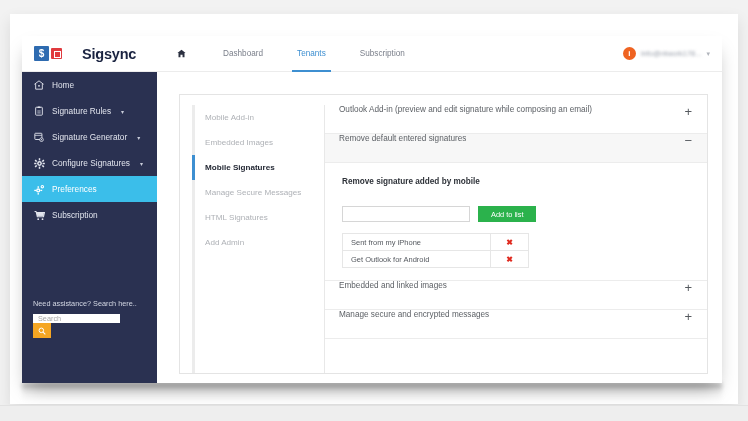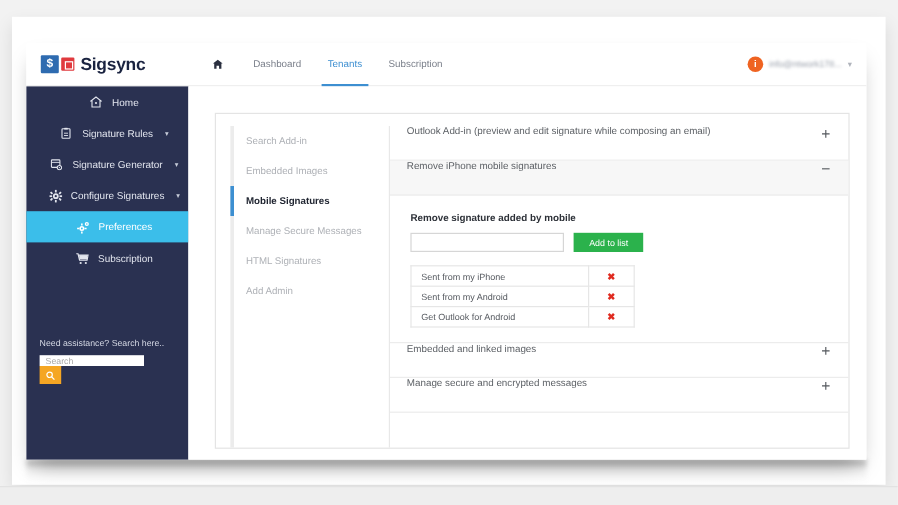--- a/index.html
+++ b/index.html
@@ -37,21 +37,21 @@
   }
 
   
   #topbar {
     position: absolute; left: 0; top: 0; width: 700px; height: 36px;
     background: #ffffff; border-bottom: 1px solid #ececec;
     display: flex; align-items: center;
   }
   .logo-wrap {
     width: 135px; height: 36px; display: flex; align-items: center;
-    padding-left: 12px; gap: 5px;
+    padding-left: 12px; gap: 20px;
   }
   .logo-mark { display: flex; align-items: center; gap: 2px; }
   .logo-tile-blue {
     width: 15px; height: 15px; background: #2e6bb0; position: relative;
     border-radius: 1px;
     display: flex; align-items: center; justify-content: center;
   }
   .logo-tile-blue::after {
     content: "$"; color: #ffffff; font-size: 10px; font-weight: bold;
     font-family: "Liberation Sans", sans-serif; line-height: 1;
@@ -61,21 +61,21 @@
     position: relative;
   }
   .logo-tile-red::after {
     content: ""; position: absolute; left: 3px; top: 3px;
     width: 5px; height: 5px; border: 1px solid #ffffff;
   }
   .logo-text {
     font-size: 14.5px; font-weight: bold; color: #1a2340; letter-spacing: -0.2px;
   }
 
-  #mainnav { display: flex; align-items: center; height: 36px; gap: 0; margin-left: 10px; }
+  #mainnav { display: flex; align-items: center; height: 36px; gap: 12px; margin-left: 10px; }
   .nav-item {
     font-size: 8.2px; color: #7a7f8a; padding: 0 11px; height: 36px;
     display: flex; align-items: center; position: relative; cursor: pointer;
   }
   .nav-item.home-ic { color: #2b3040; font-size: 10px; padding: 0 14px 0 10px; }
   .nav-item.active { color: #3d8fd1; }
   .nav-item.active::after {
     content: ""; position: absolute; left: 6px; right: 6px; bottom: 0;
     height: 2px; background: #3d8fd1;
   }
@@ -100,29 +100,28 @@
 
   
   #sidebar {
     position: absolute; left: 0; top: 36px; width: 135px; height: 311px;
     background: #2a3151;
   }
   .side-item {
     height: 26px; display: flex; align-items: center; gap: 7px;
     padding-left: 11px; color: #e2e5ee; font-size: 8.3px; cursor: pointer;
     position: relative;
-    justify-content: center;
   }
   .side-item .s-ic { width: 12px; display: flex; justify-content: center; }
   .side-item .s-ic svg { display: block; }
   .side-item.active { background: #3bbeea; color: #ffffff; }
   .side-item .chev { margin-left: 3px; font-size: 6px; color: #c7ccd9; }
 
   #assist {
-    position: absolute; left: 0; top: 209px; width: 109px; padding: 0 11px;
+    position: absolute; left: 0; top: 227px; width: 109px; padding: 0 11px;
   }
   #assist .assist-label {
     font-size: 7.3px; color: #d4d8e4; margin-bottom: 6px; white-space: nowrap;
   }
   #searchbox { display: flex; height: 16px; flex-direction: column; }
   #searchbox input {
     flex: 1; border: none; outline: none; background: #ffffff;
     font-size: 7.3px; color: #555; padding: 0 5px;
     font-family: "Liberation Sans", sans-serif;
   }
@@ -168,21 +167,21 @@
     border-bottom: 1px solid #ececec; padding: 0 14px 0 14px;
     font-size: 8.2px; color: #5d6166; cursor: pointer;
   }
   .acc-head.expanded { background: #f7f7f7; }
   .acc-head .acc-title { flex: 1; }
   .acc-head .acc-sign {
     font-size: 13px; color: #55595e; line-height: 1; margin-right: 1px;
     font-family: "Liberation Sans", sans-serif;
   }
   .acc-body { padding: 14px 14px 12px 17px; border-bottom: 1px solid #ececec; }
-  .body-title { font-size: 8.2px; font-weight: bold; color: #2d3138; margin-bottom: 8px; }
+  .body-title { font-size: 8.2px; font-weight: bold; color: #2d3138; margin-bottom: 20px; }
   .body-note { font-size: 7.4px; color: #62666c; margin-bottom: 9px; }
   .add-row { display: flex; align-items: stretch; gap: 8px; margin-bottom: 11px; }
   .add-row input {
     width: 128px; height: 16px; border: 1px solid #d6d6d6; outline: none;
     font-size: 7.4px; padding: 0 4px; color: #444;
     font-family: "Liberation Sans", sans-serif;
   }
   #add-to-list {
     background: #2bb24c; color: #fff; border: none; cursor: pointer;
     font-size: 7.4px; padding: 0 13px; height: 16px;
@@ -348,21 +347,21 @@
           </button>
         </div>
       </div>
     </div>
 
     <div id="content">
       <div id="content-card">
 
         <div id="inner-nav">
           <div class="inav">
-            <span>Search Add-in</span>
+            <span>Mobile Add-in</span>
           </div>
           <div class="inav">
             <span>Embedded Images</span>
           </div>
           <div class="inav active">
             <span>Mobile Signatures</span>
           </div>
           <div class="inav">
             <span>Manage Secure Messages</span>
           </div>
@@ -375,42 +374,36 @@
         </div>
 
         <div id="accordions">
 
           <div class="acc-head">
             <span class="acc-title">Outlook Add-in (preview and edit signature while composing an email)</span>
             <span class="acc-sign">+</span>
           </div>
 
           <div class="acc-head expanded">
-            <span class="acc-title">Remove iPhone mobile signatures</span>
+            <span class="acc-title">Remove default entered signatures</span>
             <span class="acc-sign">−</span>
           </div>
 
           <div class="acc-body">
             <div class="body-title">Remove signature added by mobile</div>
 
             <div class="add-row">
               <input type="text" placeholder="" style="">
               <button id="add-to-list">Add to list</button>
             </div>
 
             <table class="phrases">
               <tbody>
                 <tr>
                   <td class="phrase">Sent from my iPhone</td>
-                  <td class="delcell">
-                    <span class="del-x">✖</span>
-                  </td>
-                </tr>
-                <tr>
-                  <td class="phrase">Sent from my Android</td>
                   <td class="delcell">
                     <span class="del-x">✖</span>
                   </td>
                 </tr>
                 <tr>
                   <td class="phrase">Get Outlook for Android</td>
                   <td class="delcell">
                     <span class="del-x">✖</span>
                   </td>
                 </tr>

